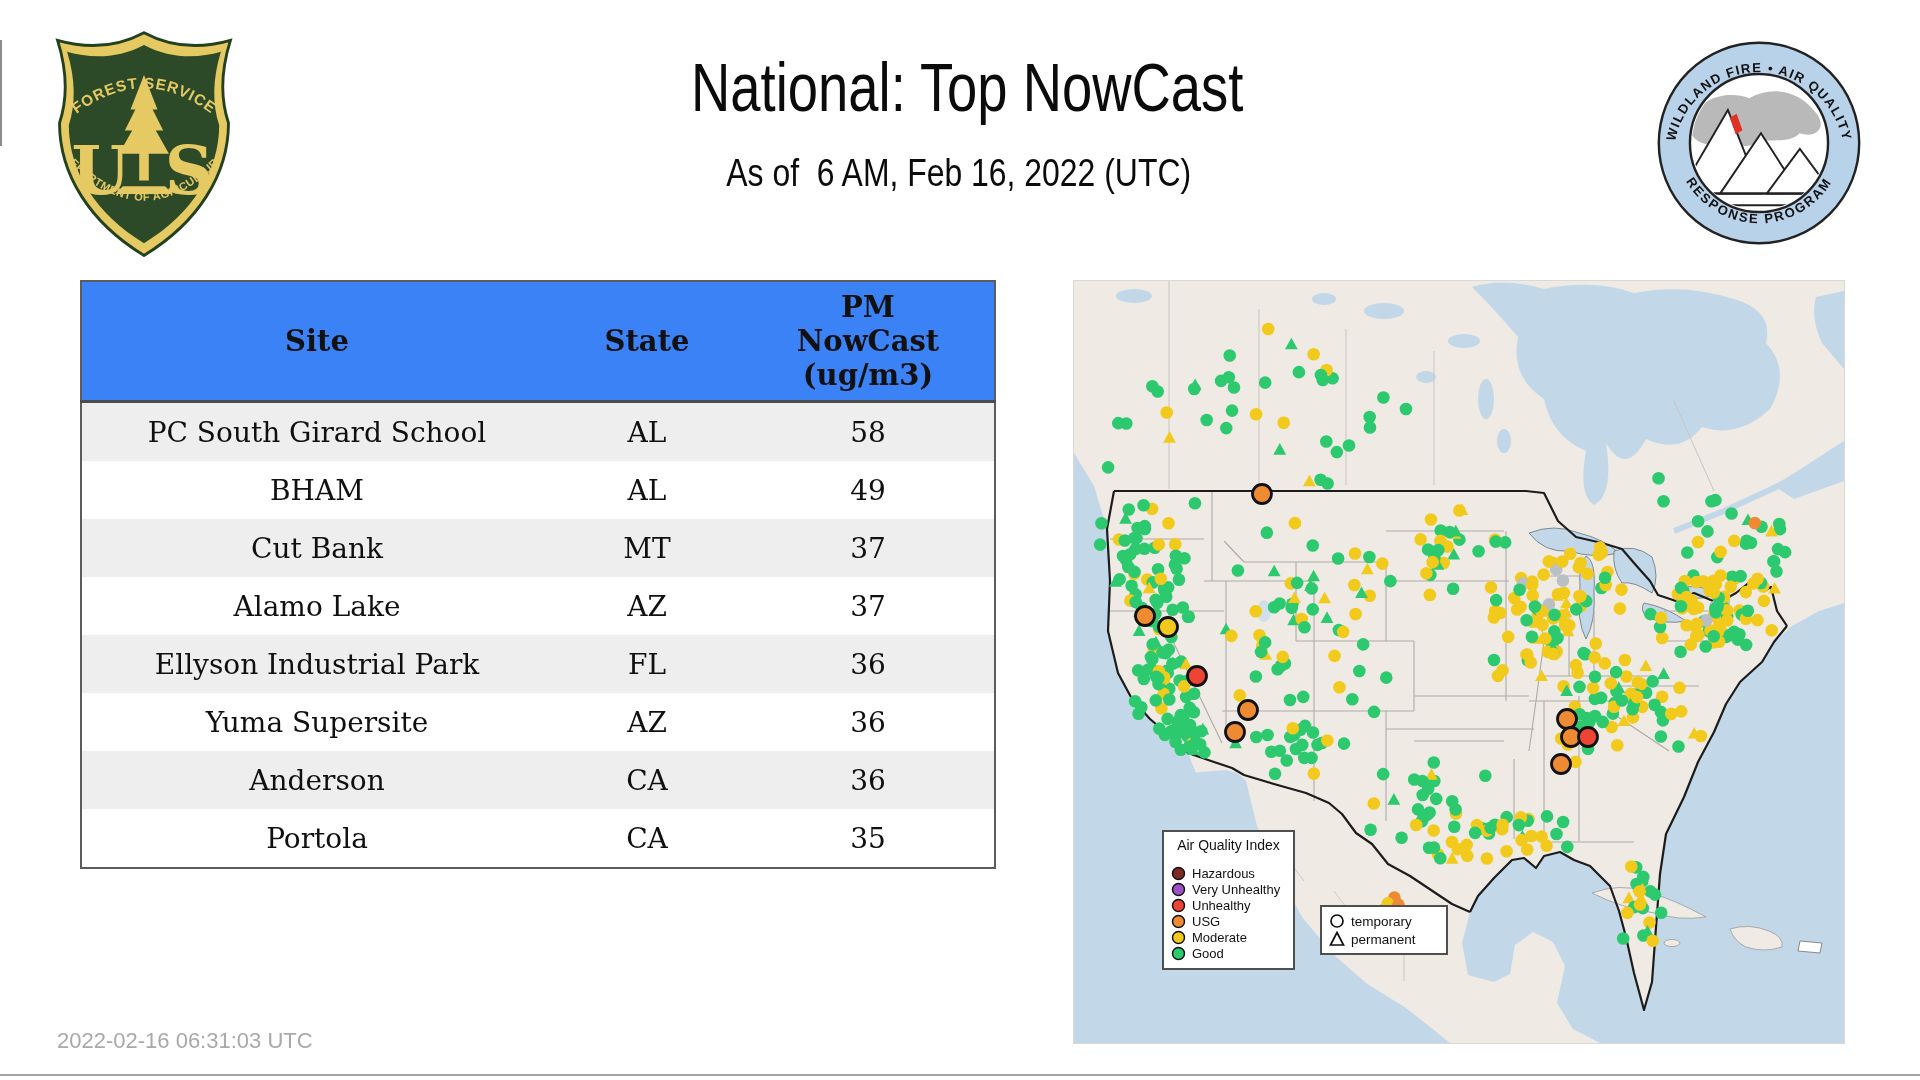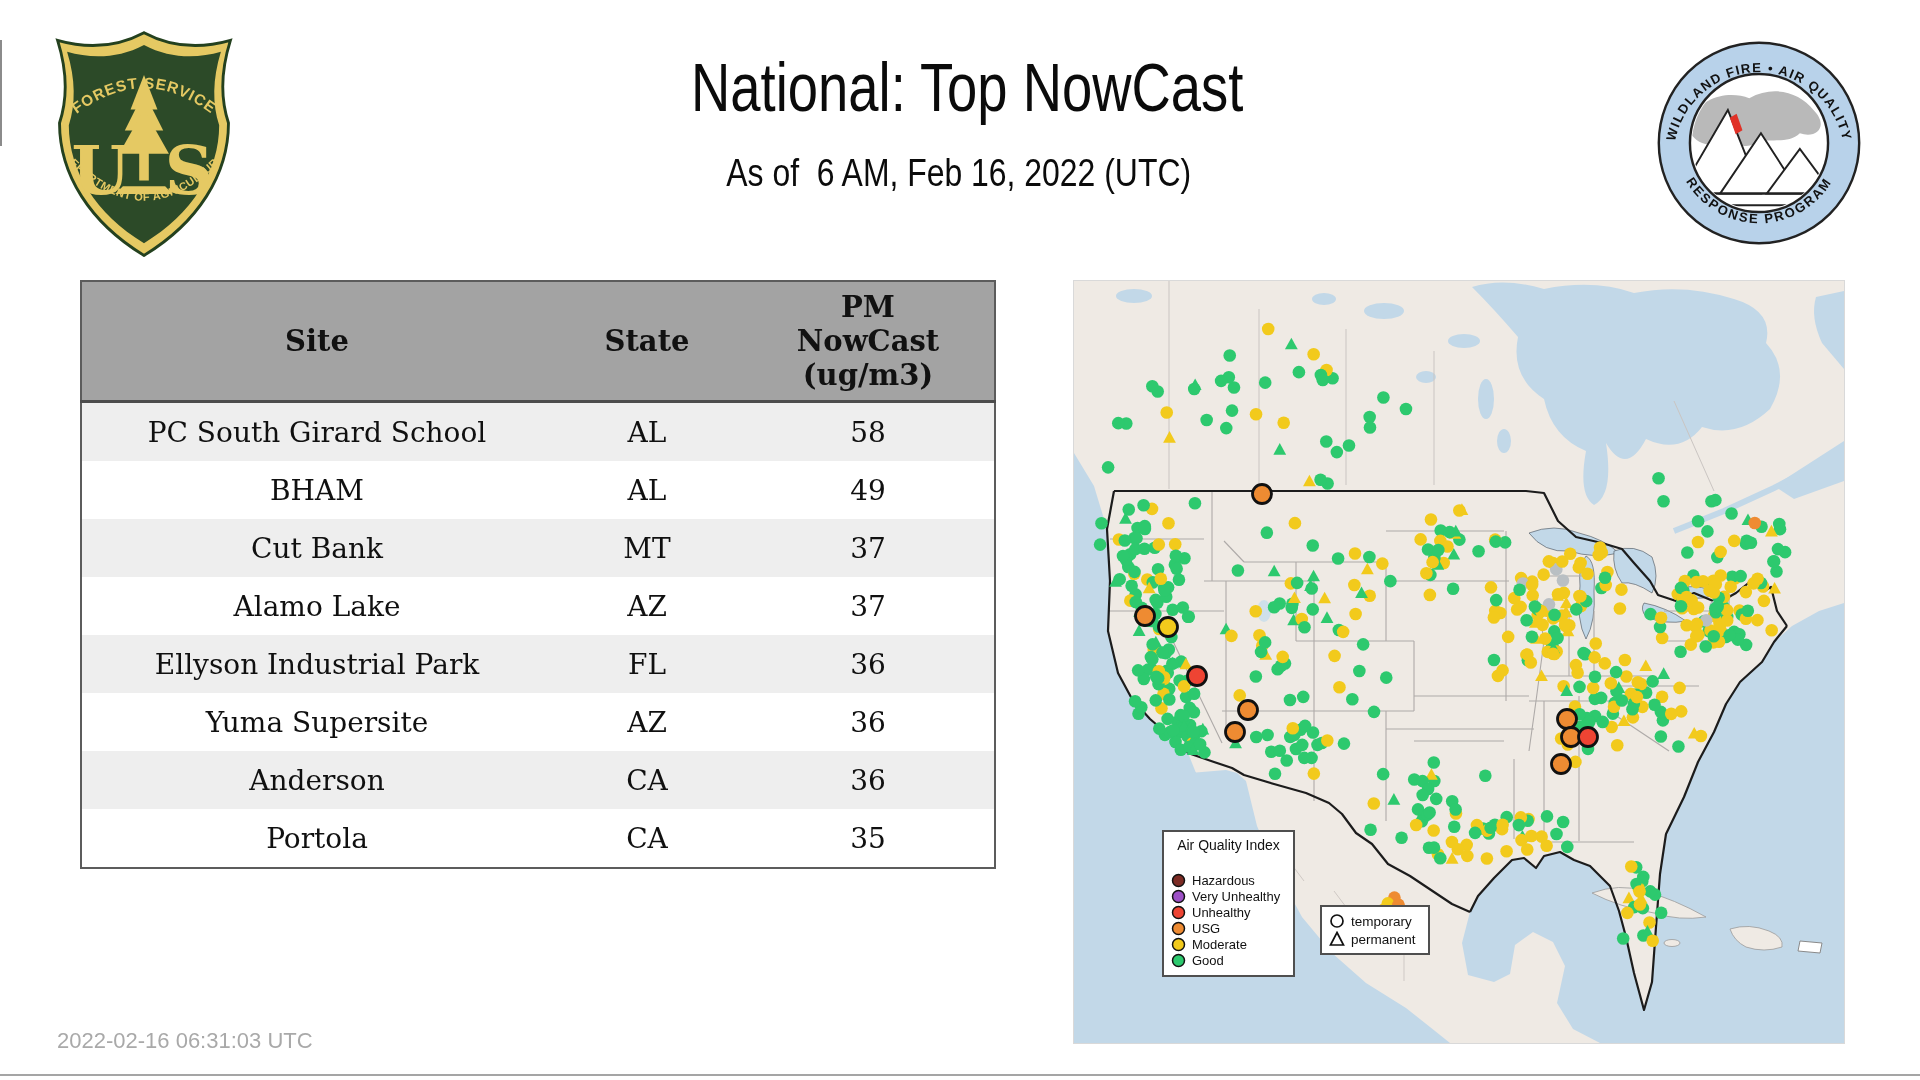--- a/index.html
+++ b/index.html
@@ -12,42 +12,42 @@
   #title-wrap .t{display:inline-block;font-size:68px;font-weight:400;color:#0b0b0b;
                  transform:scaleX(0.80);transform-origin:center;white-space:pre;letter-spacing:0px;}
   #subtitle-wrap{left:0;right:3px;top:152px;text-align:center;}
   #subtitle-wrap .t{display:inline-block;font-size:38px;color:#0b0b0b;
                     transform:scaleX(0.84);transform-origin:center;white-space:pre;}
 
   
   #nowcast-table{left:80px;top:280px;width:912px;border-collapse:collapse;
                  font-family:"DejaVu Serif","Liberation Serif",serif;
                  border:2px solid #5c5c5c;table-layout:fixed;}
-  #nowcast-table thead th{background:#a3a3a3;border-bottom:3px solid #4c4c4c;
+  #nowcast-table thead th{background:#3b82f6;border-bottom:3px solid #4c4c4c;
                  font-size:29px;font-weight:bold;height:118px;vertical-align:middle;
                  text-align:center;padding:0;}
   #nowcast-table thead th .pm-head{white-space:pre-line;line-height:1.18;display:block;}
   #nowcast-table td{font-size:28px;height:58px;text-align:center;vertical-align:middle;
                  padding:0;color:#101010;}
   #nowcast-table tbody tr:nth-child(odd){background:#eeeeee;}
   #nowcast-table tbody tr:nth-child(even){background:#ffffff;}
   .col-site{width:470px;} .col-state{width:190px;} .col-pm{width:252px;}
 
   
   #footer-ts{left:57px;top:1028px;font-size:22px;color:#a9a9a9;}
 
   
   #map-wrap{left:1073px;top:280px;width:770px;height:762px;border:1px solid #d9d9d9;}
   #map-svg{display:block;}
   .legend-box{position:absolute;background:#ffffff;border:2px solid #4f4f4f;
               font-size:13px;color:#111;box-sizing:border-box;}
   #aqi-legend{left:88px;top:549px;width:133px;padding:5px 7px 7px 7px;}
-  #aqi-legend .lg-title{font-size:14px;text-align:center;margin-bottom:19px;}
+  #aqi-legend .lg-title{font-size:14px;text-align:center;margin-bottom:12px;}
   .lg-item{display:flex;align-items:center;gap:6px;height:16px;}
-  #type-legend{left:246px;top:624px;width:110px;padding:5px 7px;}
+  #type-legend{left:246px;top:624px;width:128px;padding:5px 7px;}
   #type-legend .lg-item{height:18px;font-size:13.5px;}
 
   
   #bottom-line{left:0;top:1074px;width:1920px;height:2px;background:#a5a5a5;}
   #left-edge-line{left:0;top:40px;width:2px;height:106px;background:#8b8b8b;}
 </style>
 </head>
 <body>
 
 <div class="abs" id="title-wrap">

